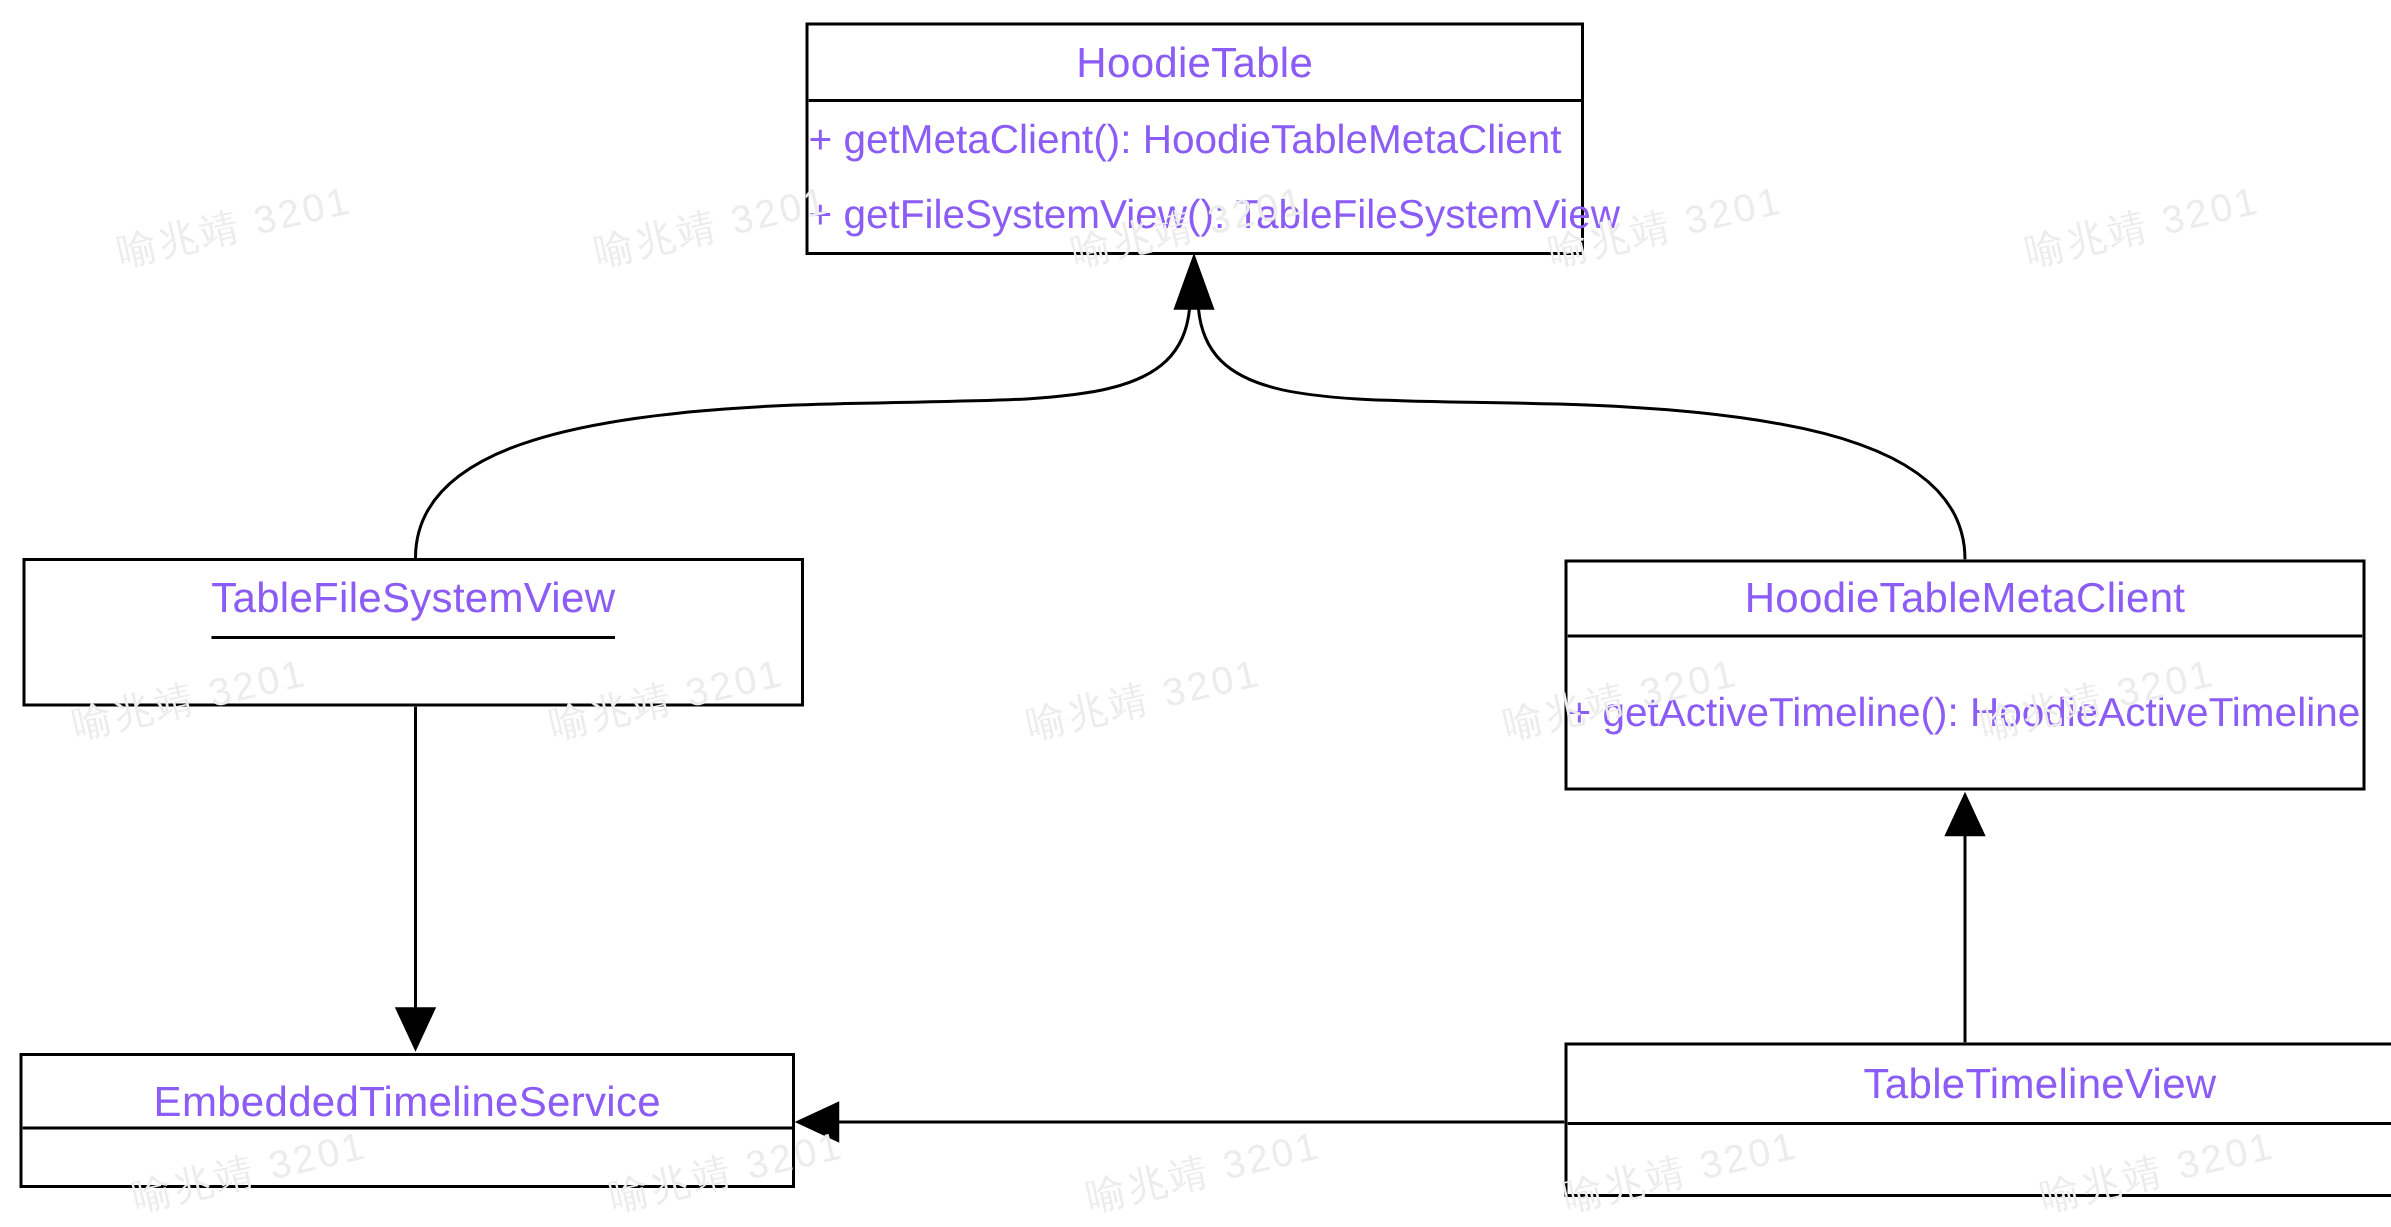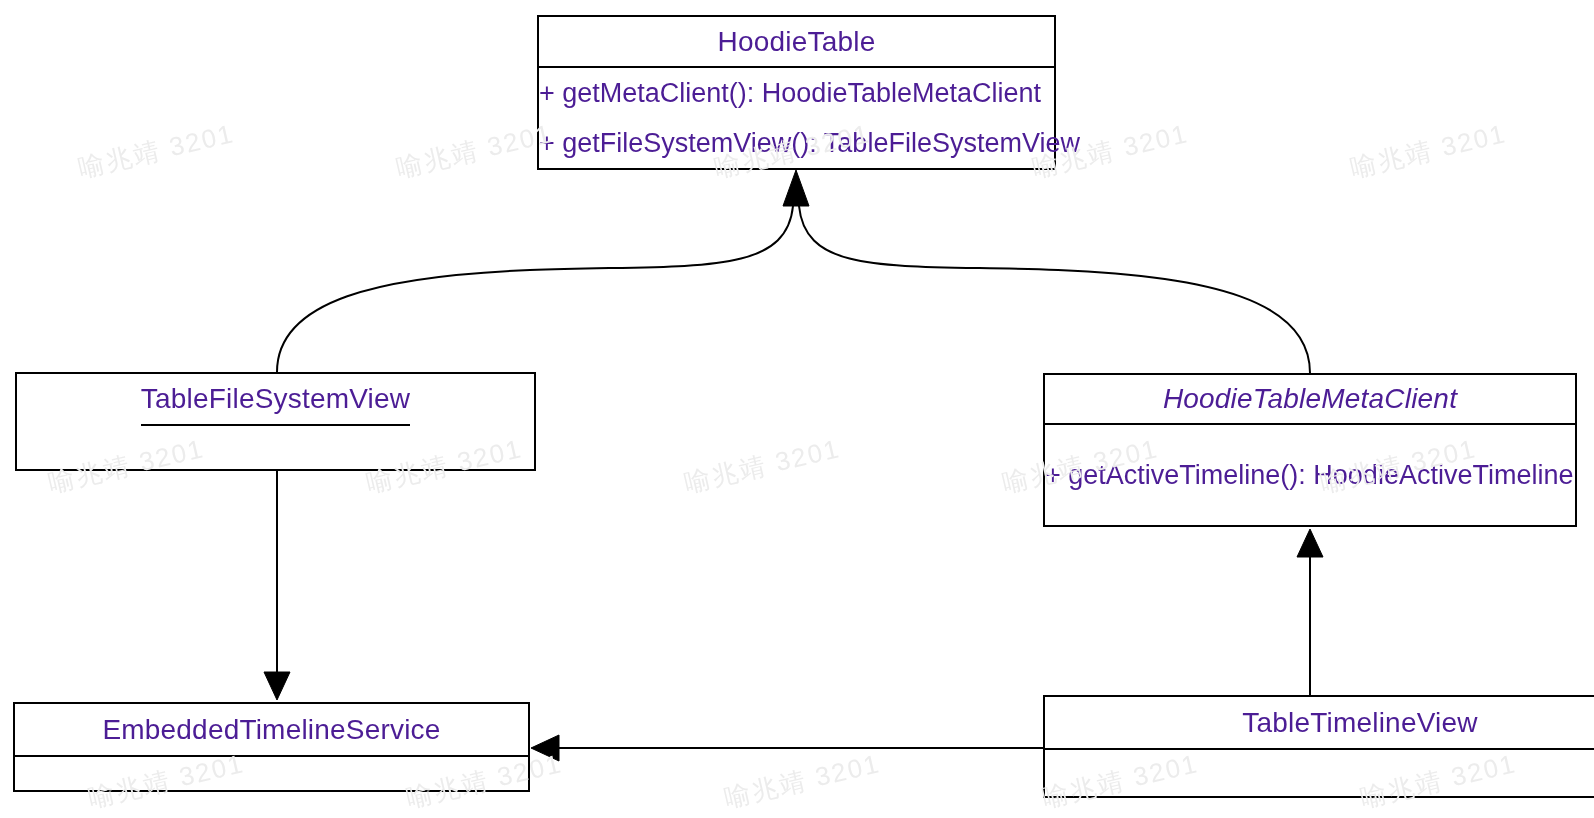--- a/index.html
+++ b/index.html
@@ -20,21 +20,21 @@
     z-index: 2;
   }
   .class-box {
     position: absolute;
     background: var(--box-fill, #ffffff);
     border: 2px solid var(--stroke-color, #000000);
     box-sizing: border-box;
     display: flex;
     flex-direction: column;
     z-index: 1;
-    color: #4c1d95;
+    color: #8b5cf6;
   }
   .class-title {
     box-sizing: border-box;
     border-bottom: 2px solid var(--stroke-color, #000000);
     display: flex;
     align-items: center;
     justify-content: center;
     font-size: 28px;
     letter-spacing: 0.2px;
     white-space: nowrap;
@@ -99,28 +99,28 @@
       <div class="method" style="height:50px; line-height:50px;">+ getFileSystemView(): TableFileSystemView</div>
     </div>
   </div>
 
   <div class="class-box" style="left:15px; top:372px; width:521px; height:99px;align-items:center;">
     <div class="class-title" style="height:52px;">TableFileSystemView</div>
     <div class="class-empty"></div>
   </div>
 
   <div class="class-box" style="left:1043px; top:373px; width:534px; height:154px;">
-    <div class="class-title" style="height:50px;font-style:italic;">HoodieTableMetaClient</div>
+    <div class="class-title" style="height:50px;">HoodieTableMetaClient</div>
     <div class="class-methods">
       <div class="method" style="height:51px; line-height:51px;">+ getActiveTimeline(): HoodieActiveTimeline</div>
     </div>
   </div>
 
   <div class="class-box" style="left:13px; top:702px; width:517px; height:90px;">
-    <div class="class-title" style="height:53px;">EmbeddedTimelineService</div>
+    <div class="class-title" style="height:35px;margin-top:14px;">EmbeddedTimelineService</div>
     <div class="class-empty"></div>
   </div>
 
   <div class="class-box" style="left:1043px; top:695px; width:634px; height:103px;">
     <div class="class-title" style="height:53px;">TableTimelineView</div>
     <div class="class-empty"></div>
   </div>
 
   <div class="watermark-layer">
     <span class="watermark" style="left:75px;   top:152px;">喻兆靖 3201</span>

